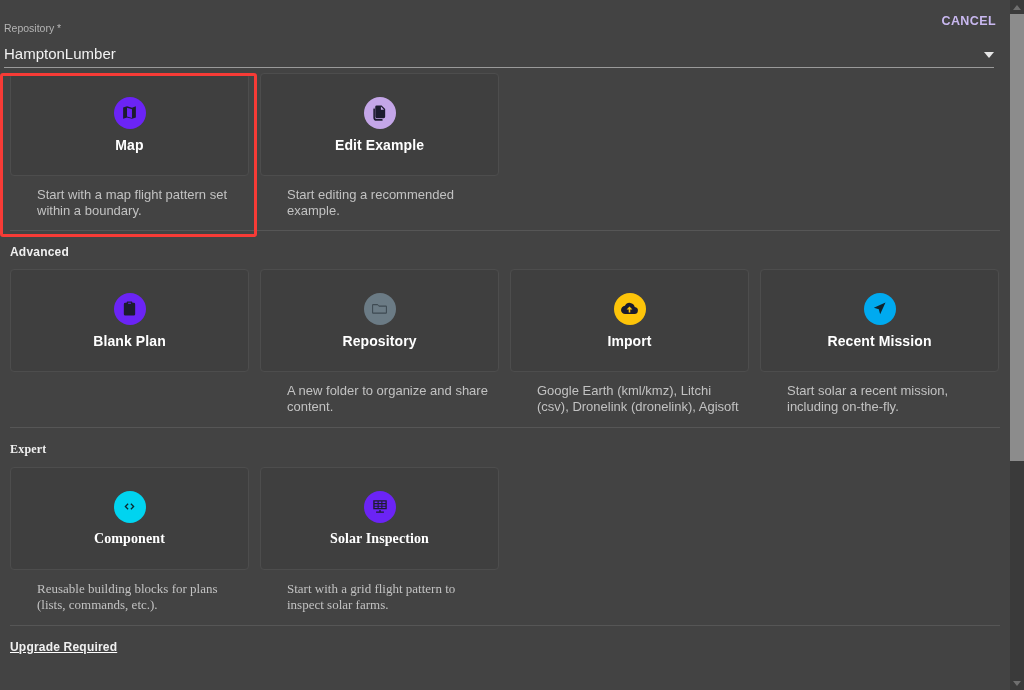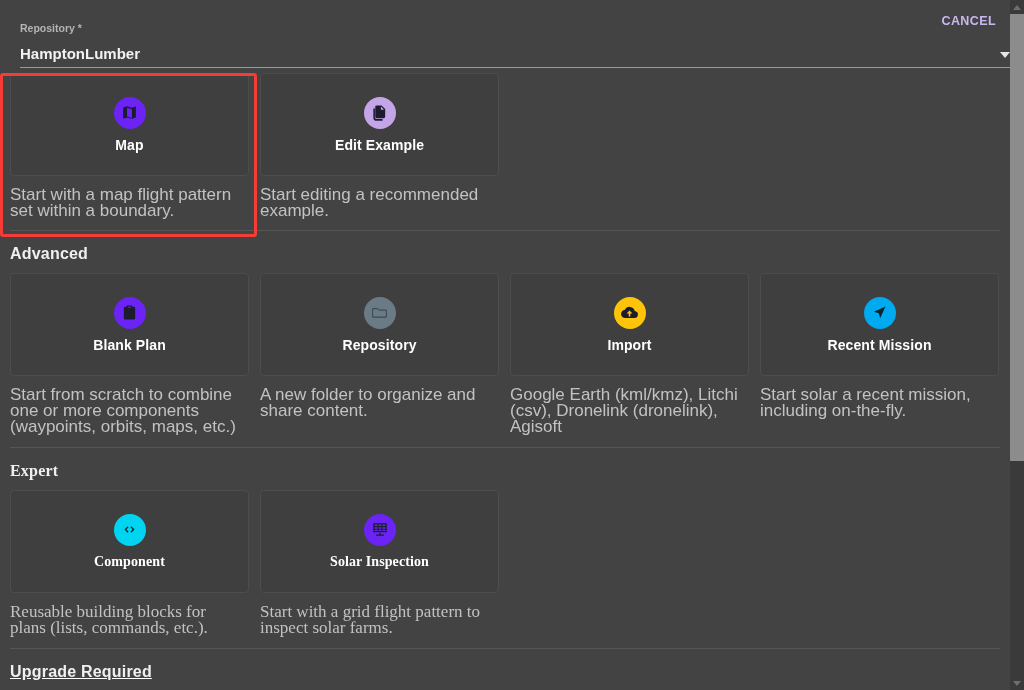--- a/index.html
+++ b/index.html
@@ -41,24 +41,23 @@
     color: #c9b8f0;
     cursor: pointer;
     background: none;
     border: 0;
     padding: 2px 4px;
     font-family: "Liberation Sans", sans-serif;
     text-align: center;
   }
   .repo-field {
     position: absolute;
-    left: 20px;
+    left: 4px;
     top: 22px;
     width: 990px;
-    font-weight: bold;
   }
   .repo-label {
     font-size: 10.5px;
     color: #b4b4b4;
     line-height: 13px;
     margin-bottom: 3px;
   }
   .repo-row {
     display: flex;
     align-items: flex-end;
@@ -78,21 +77,21 @@
     border-right: 5px solid transparent;
     border-top: 6px solid #e6e6e6;
     margin-bottom: 5px;
   }
 
   
   .section {
     padding: 0 10px;
   }
   .section-title {
-    font-size: 16px;
+    font-size: 12px;
     font-weight: 700;
     color: #f0f0f0;
     margin: 0 0 10px 0;
     letter-spacing: .2px;
   }
   .divider {
     height: 1px;
     background: #565656;
     margin: 0 10px;
   }
@@ -129,25 +128,26 @@
     margin-bottom: 8px;
   }
   .card-icon svg { display: block; }
   .card-label {
     font-size: 14px;
     font-weight: 700;
     color: #ffffff;
     letter-spacing: .1px;
   }
   .card-desc {
-    font-size: 17px;
+    font-size: 13px;
     line-height: 16px;
     color: #c2c2c2;
     margin-top: 11px;
     padding-right: 6px;
+    margin-left: 27px;
   }
 
   
   .highlight-box {
     position: absolute;
     left: 0px;
     top: 73px;
     width: 257px;
     height: 164px;
     border: 3px solid #f73b36;
@@ -249,21 +249,20 @@
         <div class="card-grid">
           <div class="card-cell">
             <div class="card">
               <div class="card-icon" style="background: rgb(107, 36, 245);">
                 <svg width="17" height="17" viewBox="0 0 24 24">
                   <path fill="#1c1c2e" d="M9 2h6a1 1 0 0 1 1 1v1h2a2 2 0 0 1 2 2v14a2 2 0 0 1-2 2H6a2 2 0 0 1-2-2V6a2 2 0 0 1 2-2h2V3a1 1 0 0 1 1-1zm1 1.8v1.4h4V3.8h-4zM8 9h8v1.6H8V9zm0 3.2h8v1.6H8v-1.6zm0 3.2h5.5V17H8v-1.6z"></path>
                 </svg>
               </div>
               <div class="card-label">Blank Plan</div>
             </div>
-            <div class="card-desc">Start from scratch to combine one or more components (waypoints, orbits, maps, etc.)</div>
           </div>
           <div class="card-cell">
             <div class="card">
               <div class="card-icon" style="background: rgb(107, 123, 133);">
                 <svg width="17" height="17" viewBox="0 0 24 24">
                   <path fill="#3e4a52" d="M3 5.5h6.2l2 2.3H21a1.5 1.5 0 0 1 1.5 1.5v8.7A1.5 1.5 0 0 1 21 19.5H3a1.5 1.5 0 0 1-1.5-1.5V7A1.5 1.5 0 0 1 3 5.5zm0 1.8v10.4h18V9.6h-9.6l-2-2.3z"></path>
                 </svg>
               </div>
               <div class="card-label">Repository</div>
             </div>

